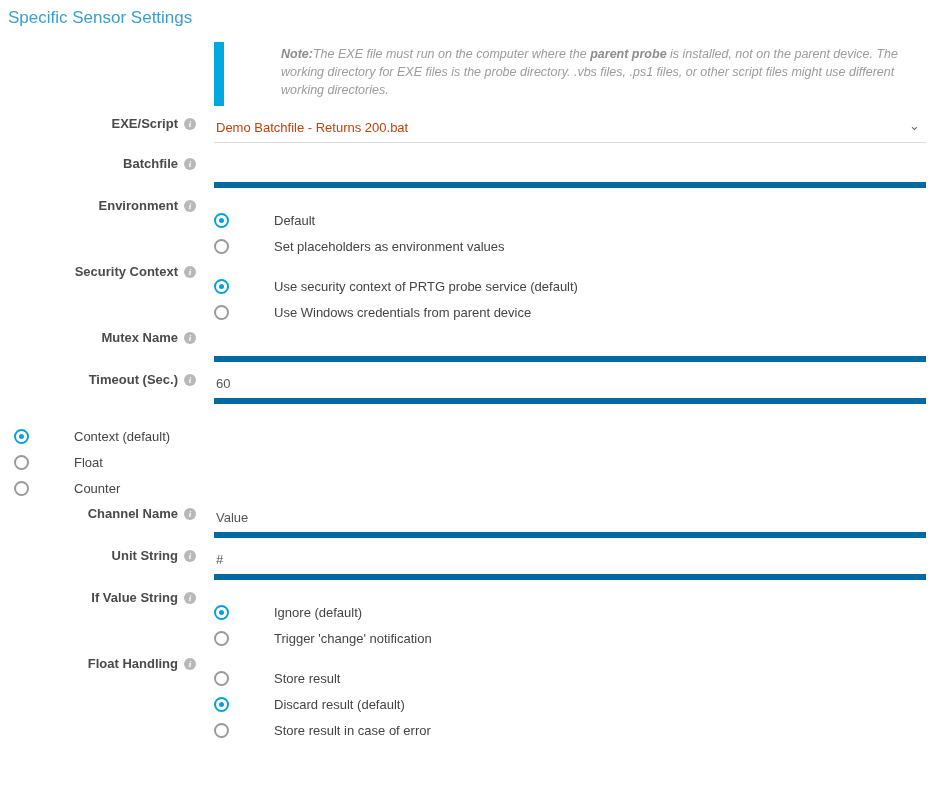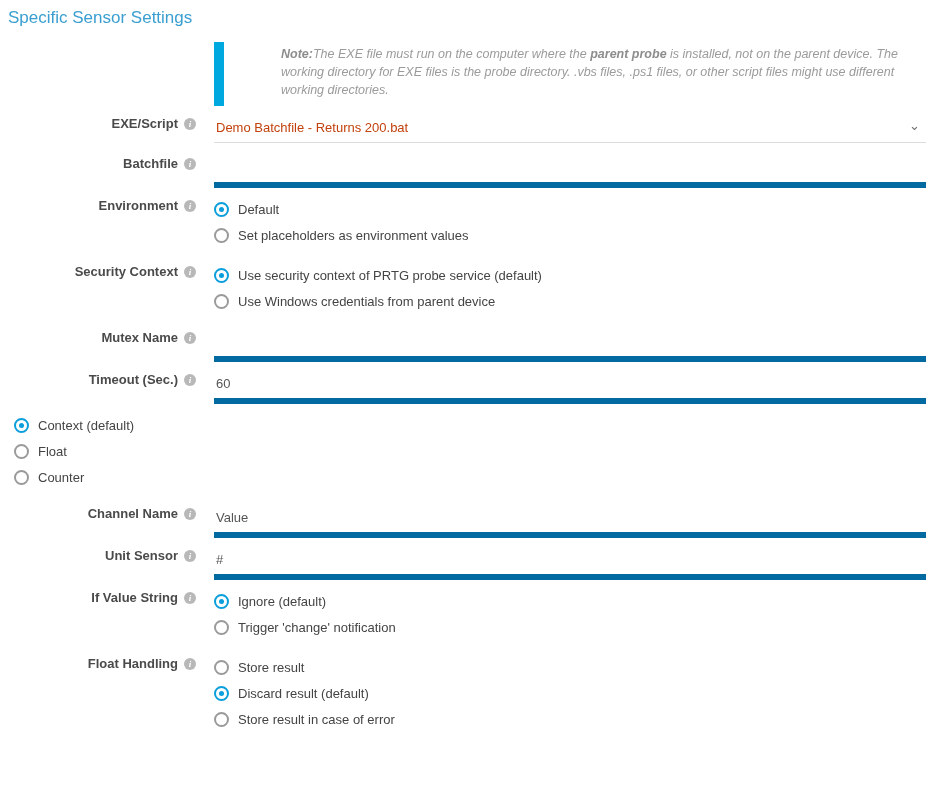--- a/index.html
+++ b/index.html
@@ -121,22 +121,23 @@
     top: 3px;
     color: #6f6f6f;
     font-size: 13px;
     line-height: 14px;
   }
 
   
   .radio-group { padding-top: 4px; }
   .radio-item {
     display: flex;
-    align-items: flex-start;
+    align-items: flex-end;
     height: 26px;
+    gap: 36px;
   }
   .radio {
     width: 15px;
     height: 15px;
     min-width: 15px;
     border-radius: 50%;
     border: 2px solid #9a9a9a;
     background: #ffffff;
     margin-right: 9px;
     position: relative;
@@ -274,21 +275,21 @@
       <div class="label-cell">
         <span>Channel Name</span><span class="info-icon">i</span>
       </div>
       <div class="field-cell">
         <input class="uline" type="text" value="Value" style="">
       </div>
     </div>
 
     <div class="row rowgap-md">
       <div class="label-cell">
-        <span>Unit Sensor</span><span class="info-icon">i</span>
+        <span>Unit String</span><span class="info-icon">i</span>
       </div>
       <div class="field-cell">
         <input class="uline" type="text" value="#" style="">
       </div>
     </div>
 
     <div class="row rowgap-md">
       <div class="label-cell">
         <span>If Value String</span><span class="info-icon">i</span>
       </div>

